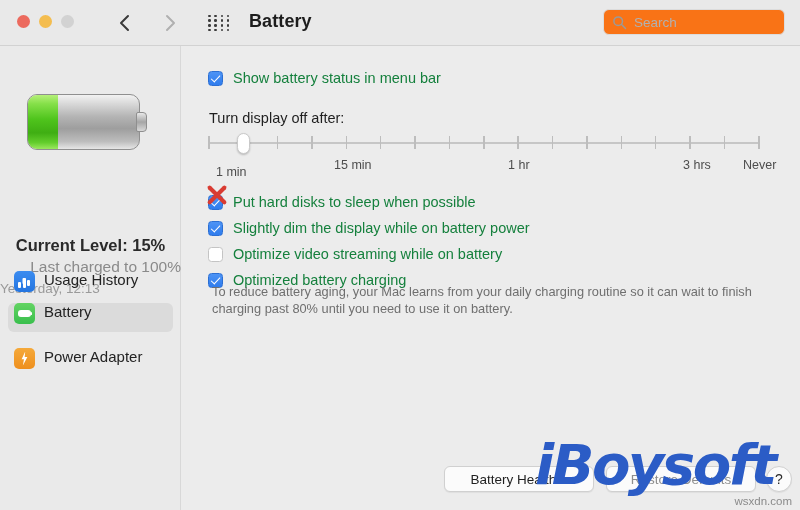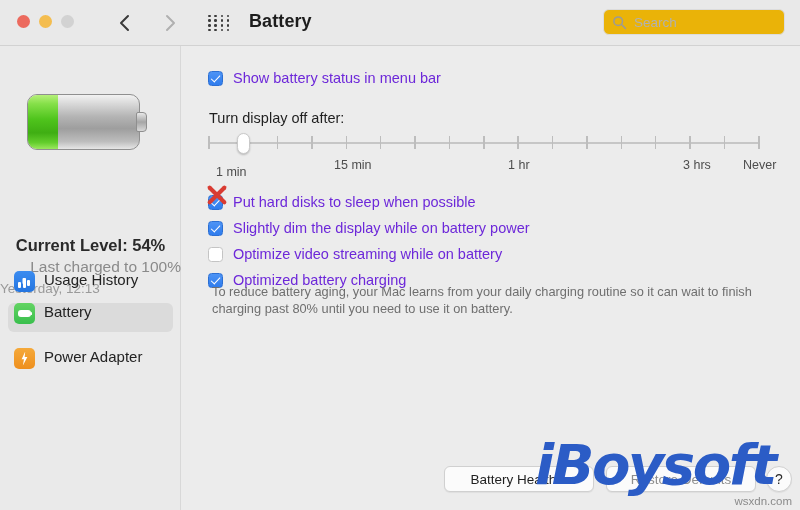--- a/index.html
+++ b/index.html
@@ -57,21 +57,21 @@
 
   #toolbar-title {
     position: absolute; left: 249px; top: 11px;
     font-size: 18px; font-weight: bold; color: #1d1d1d;
     letter-spacing: .1px;
   }
 
   #search-box {
     position: absolute; right: 15px; top: 9px;
     width: 182px; height: 26px;
-    background: #eab308;
+    background: #f97316;
     border: 1px solid #dcdcdc;
     border-radius: 6px;
   }
   #search-icon {
     position: absolute; left: 8px; top: 5px;
   }
   #search-input {
     position: absolute; left: 30px; top: 0; right: 6px; height: 24px;
     border: none; outline: none; background: transparent;
     font-family: "Liberation Sans", sans-serif;
@@ -213,21 +213,21 @@
   .chkbox.on::after {
     content: ""; position: absolute;
     left: 4.3px; top: 1.3px;
     width: 4px; height: 8.2px;
     border: solid #fff;
     border-width: 0 1.9px 1.9px 0;
     transform: rotate(43deg);
   }
   .chk-label {
     margin-left: 10px;
-    font-size: 14.5px; color: #6d28d9; white-space: nowrap;
+    font-size: 14.5px; color: #15803d; white-space: nowrap;
   }
 
   #redx {
     position: absolute; left: 206px; top: 184px;
     width: 22px; height: 22px; pointer-events: none;
   }
 
   #display-off-label {
     position: absolute; left: 27px; top: 64px;
     font-size: 14.5px; color: #1f1f1f;
@@ -350,21 +350,21 @@
 
   <div id="sidebar">
 
     <div id="battery-graphic">
       <div id="battery-body">
         <div id="battery-fill"></div>
       </div>
       <div id="battery-cap"></div>
     </div>
 
-    <div id="level-title">Current Level: 54%</div>
+    <div id="level-title">Current Level: 15%</div>
     <div id="level-sub">Last charged to 100%</div>
     <div id="level-time">Yesterday, 12:13</div>
 
     <div class="side-item" style="top:225px">
       <span class="side-icon ic-usage"></span>
       <span class="side-label">Usage History</span>
     </div>
     <div class="side-item selected" style="top:257px">
       <span class="side-icon ic-battery"></span>
       <span class="side-label">Battery</span>

